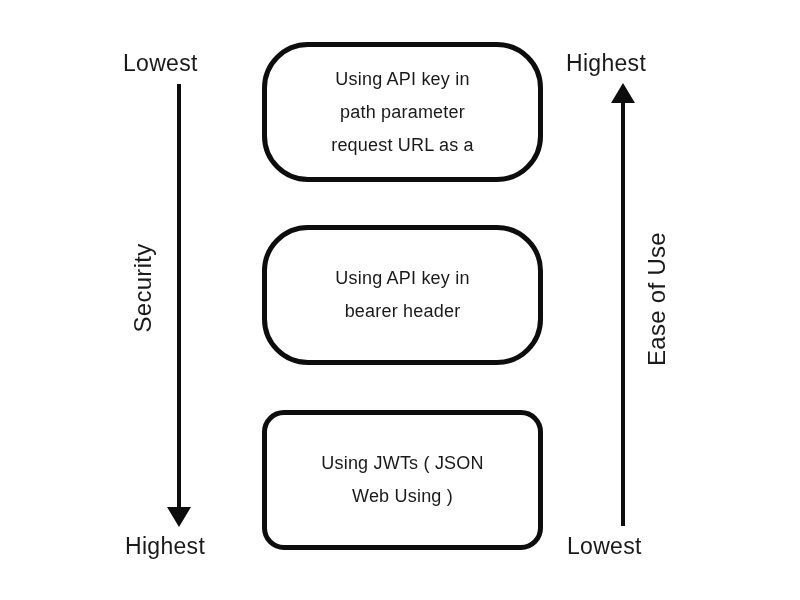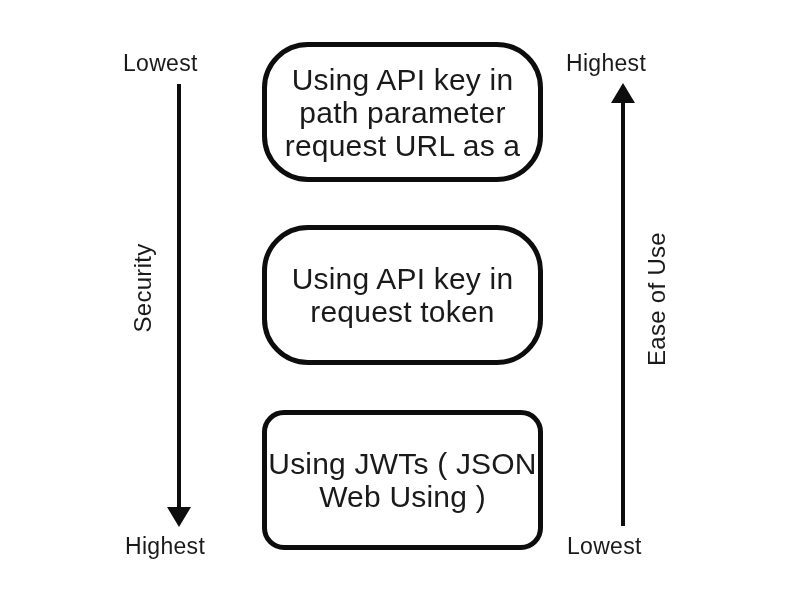--- a/index.html
+++ b/index.html
@@ -64,21 +64,21 @@
     width: 281px;
     height: 140px;
     box-sizing: border-box;
     border: 5px solid #0d0d0d;
     border-radius: 46px;
     background: #ffffff;
     display: flex;
     flex-direction: column;
     align-items: center;
     justify-content: center;
-    font-size: 30px;
+    font-size: 18px;
     line-height: 33px;
     text-align: center;
     letter-spacing: 0.2px;
     color: #1a1a1a;
   }
   .node-1 { top: 42px; }
   .node-2 { top: 225px; }
   .node-3 { top: 410px; border-radius: 22px; }
 
   .left-top-label    { left: 123px; top: 50px; }
@@ -119,21 +119,21 @@
   <div class="axis-end-label right-bottom-label">Lowest</div>
 
   <div class="node node-1">
       <div>Using API key in</div>
       <div>path parameter</div>
       <div>request URL as a</div>
     </div>
 
   <div class="node node-2">
       <div>Using API key in</div>
-      <div>request token</div>
+      <div>bearer header</div>
     </div>
 
   <div class="node node-3">
       <div>Using JWTs ( JSON</div>
       <div>Web Using )</div>
     </div>
 
 </div>
 
 </body></html>

